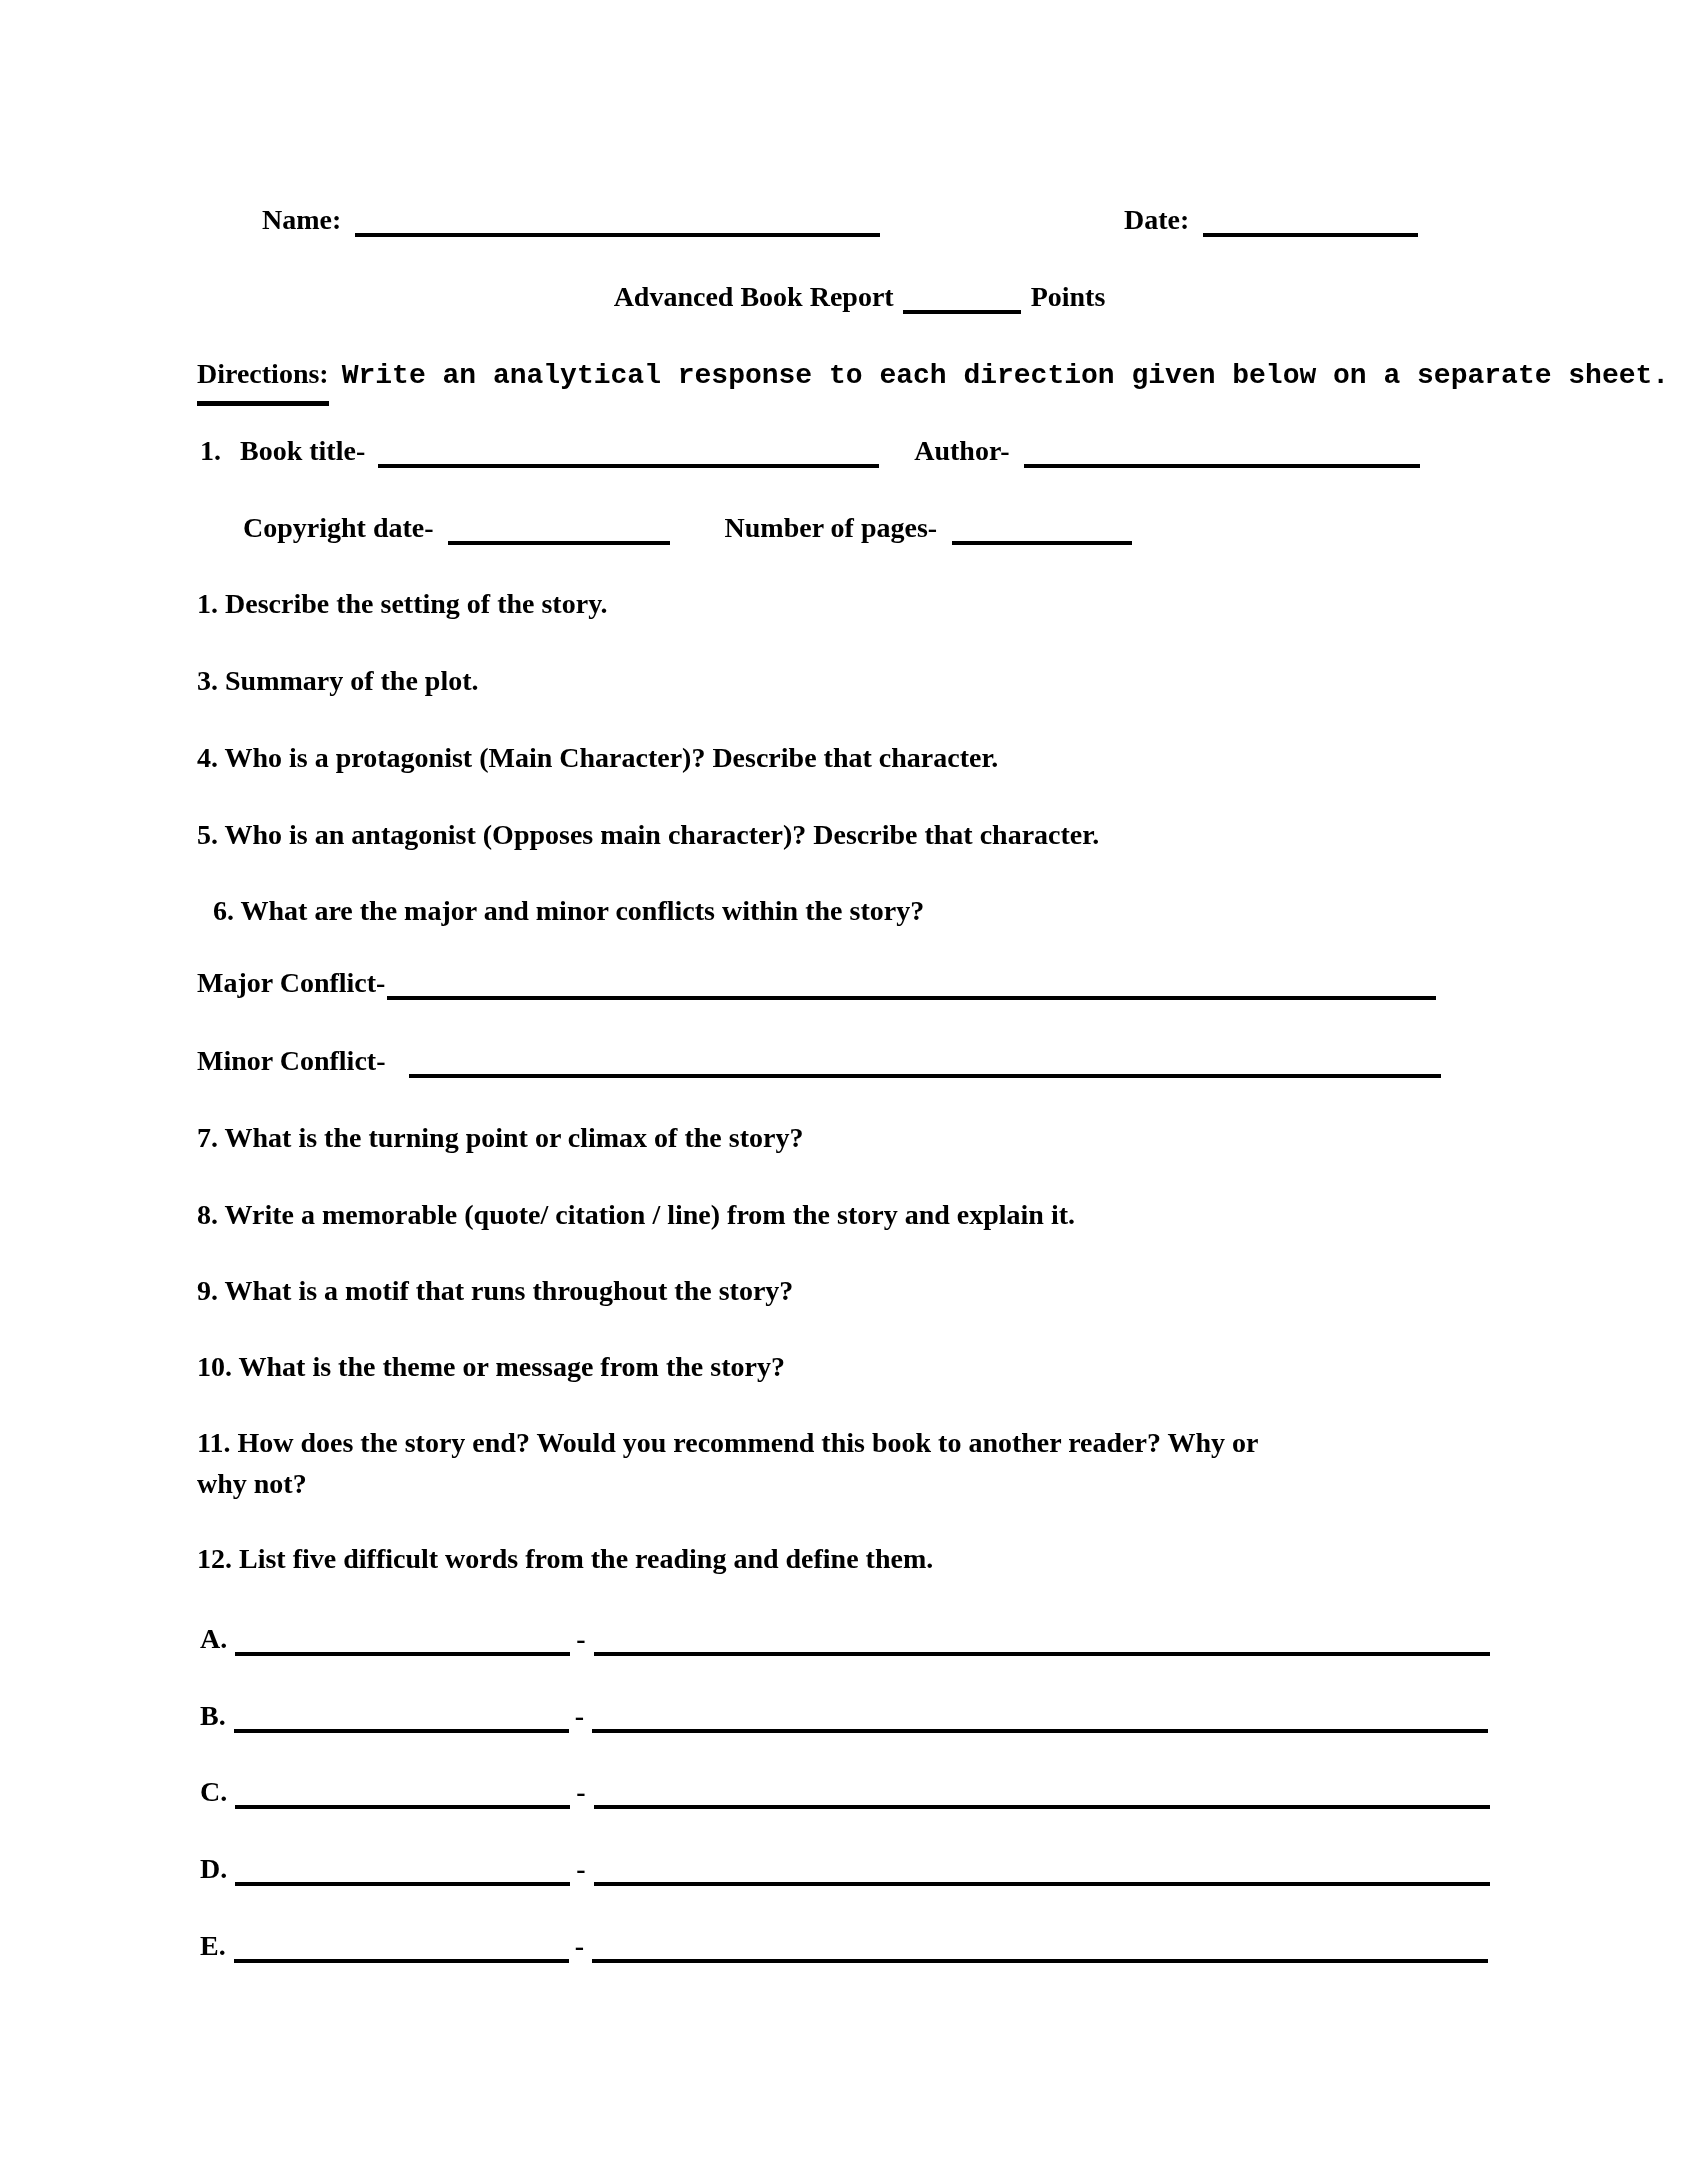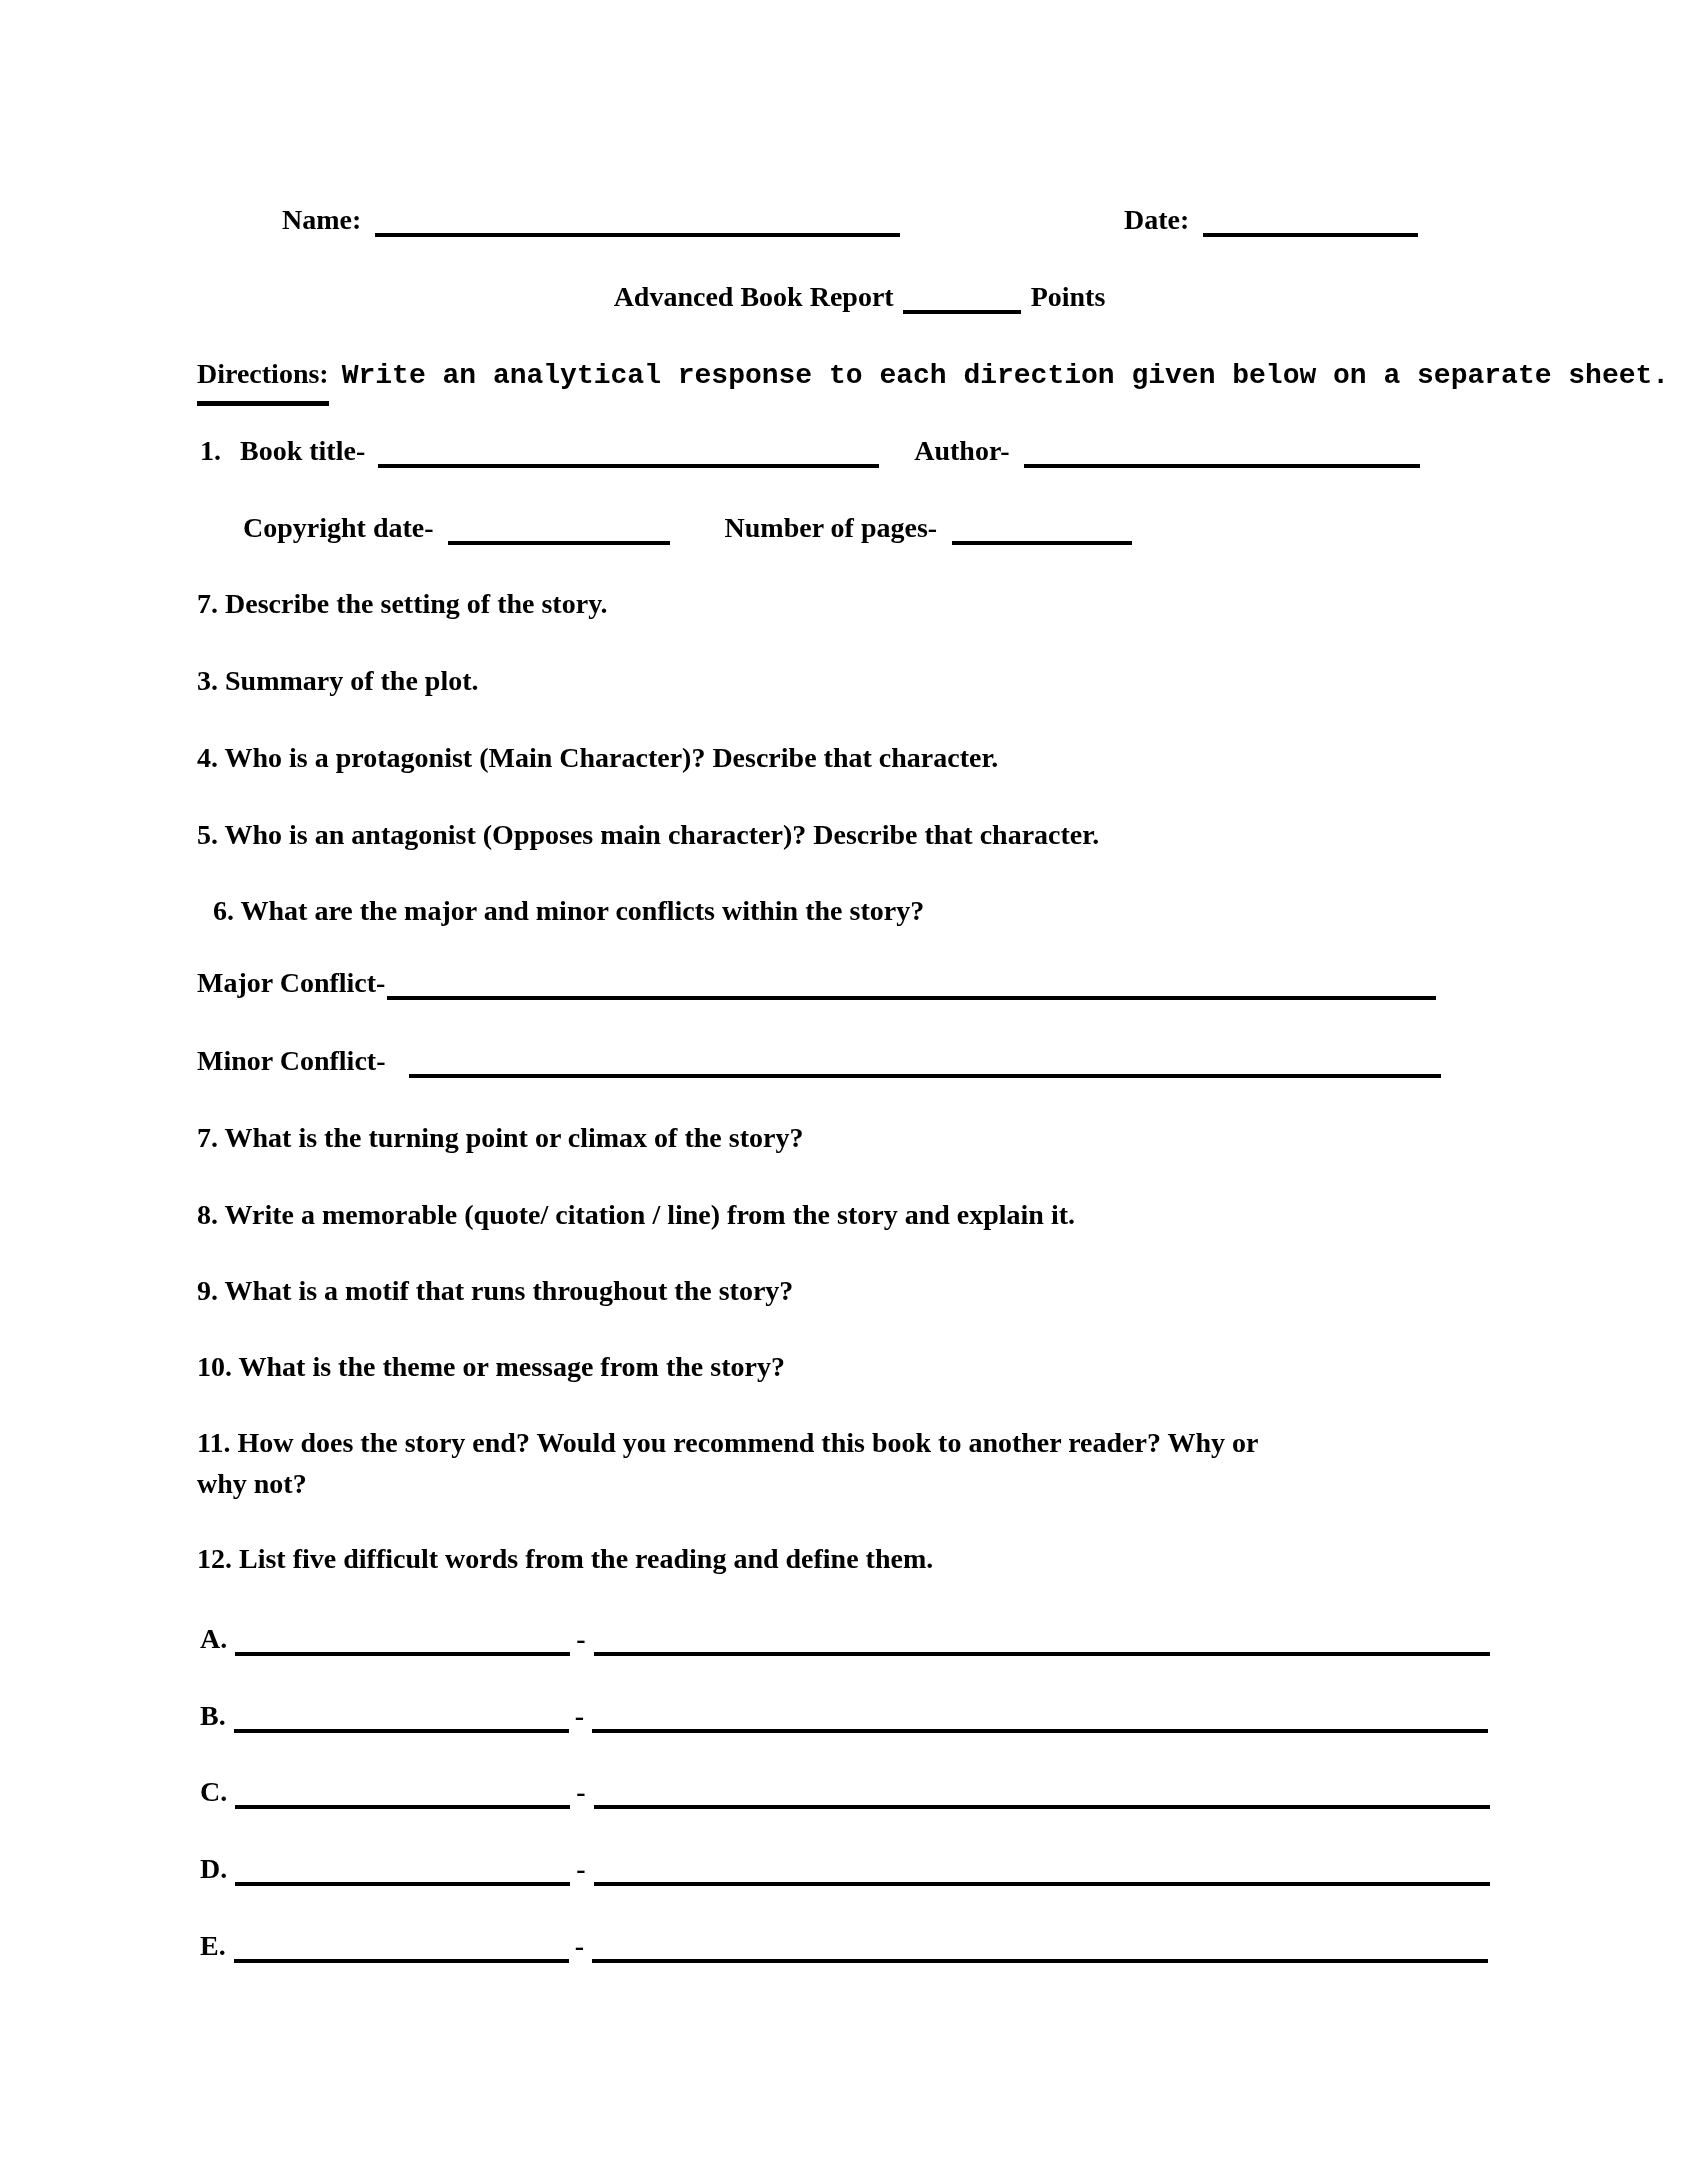--- a/index.html
+++ b/index.html
@@ -40,21 +40,21 @@
   }
   .wrap2 {
     line-height: 41px;
   }
 </style>
 </head>
 <body>
 
 <div class="page">
 
-  <div class="ln" style="top:203px; left:262px;margin-left:20px;">
+  <div class="ln" style="top:203px; left:262px;">
     <span>Name:</span><span class="blank" style="width:525px; margin-left:14px;"></span>
   </div>
   <div class="ln" style="top:203px; left:1124px;">
     <span>Date:</span><span class="blank" style="width:215px; margin-left:14px;"></span>
   </div>
 
   <div class="ln center" style="top:280px;padding-left:36px;">
     <span>Advanced Book Report</span><span class="blank" style="width:118px; margin-left:9px;"></span><span style="margin-left:10px;">Points</span>
   </div>
 
@@ -63,21 +63,21 @@
   </div>
 
   <div class="ln" style="top:434px; left:200px;">
     <span>1.</span><span style="margin-left:19px;">Book title-</span><span class="blank" style="width:501px; margin-left:13px;"></span><span style="margin-left:35px;">Author-</span><span class="blank" style="width:396px; margin-left:14px;"></span>
   </div>
 
   <div class="ln" style="top:511px; left:243px;">
     <span>Copyright date-</span><span class="blank" style="width:222px; margin-left:14px;"></span><span style="margin-left:55px;">Number of pages-</span><span class="blank" style="width:180px; margin-left:15px;"></span>
   </div>
 
-  <div class="ln" style="top:587px; left:197px;">7. Describe the setting of the story.</div>
+  <div class="ln" style="top:587px; left:197px;">1. Describe the setting of the story.</div>
   <div class="ln" style="top:664px; left:197px;">3. Summary of the plot.</div>
   <div class="ln" style="top:741px; left:197px;">4. Who is a protagonist (Main Character)? Describe that character.</div>
   <div class="ln" style="top:818px; left:197px;">5. Who is an antagonist (Opposes main character)? Describe that character.</div>
   <div class="ln" style="top:894px; left:213px;">6. What are the major and minor conflicts within the story?</div>
 
   <div class="ln" style="top:966px; left:197px;">
     <span>Major Conflict-</span><span class="blank" style="width:1049px; margin-left:2px;"></span>
   </div>
   <div class="ln" style="top:1044px; left:197px;">
     <span>Minor Conflict-</span><span class="blank" style="width:1032px; margin-left:24px;"></span>

